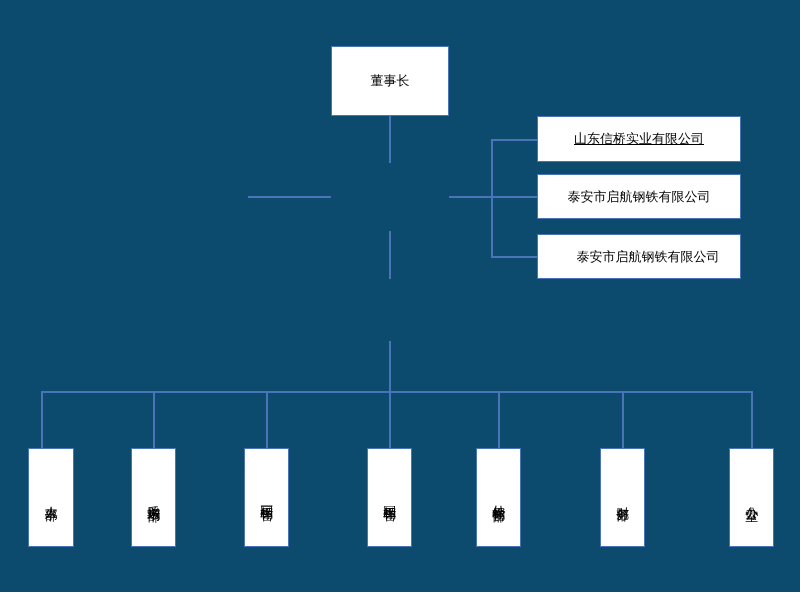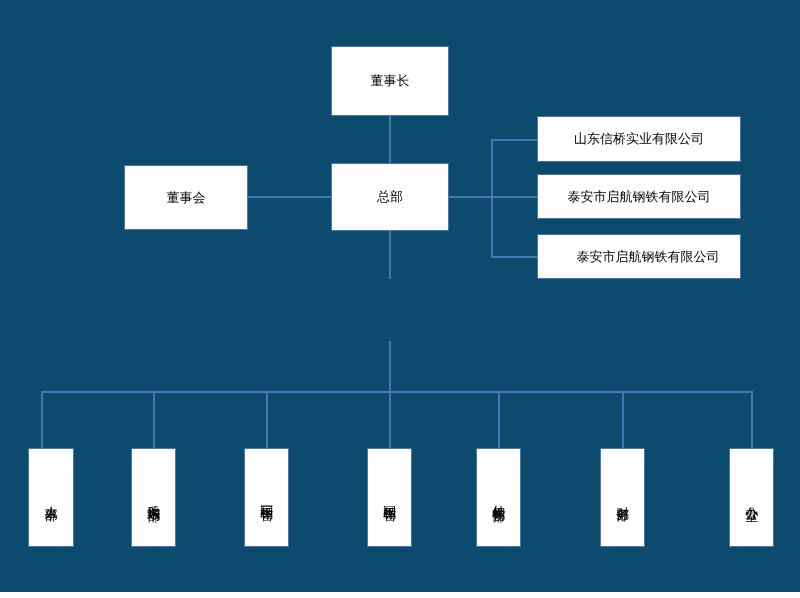--- a/index.html
+++ b/index.html
@@ -49,39 +49,33 @@
 <body>
 
 <div id="canvas">
 
   <div class="node" style="left:331px; top:46px; width:118px; height:70px;">
     <span>董事长</span>
   </div>
 
   <div class="conn v" style="left:389px; top:116px; height:47px;"></div>
 
-  <div class="node" style="left:124px; top:165px; width:124px; height:65px;">
-    <span>董事会</span>
-  </div>
 
   <div class="conn h" style="left:248px; top:196px; width:83px;"></div>
 
-  <div class="node" style="left:331px; top:163px; width:118px; height:68px;">
-    <span>总部</span>
-  </div>
 
   <div class="conn h" style="left:449px; top:196px; width:44px;"></div>
 
   <div class="conn v" style="left:491px; top:139px; height:118px;"></div>
 
   <div class="conn h" style="left:491px; top:139px; width:46px;"></div>
   <div class="conn h" style="left:491px; top:196px; width:46px;"></div>
   <div class="conn h" style="left:491px; top:256px; width:46px;"></div>
 
-  <div class="node" style="left:537px; top:116px; width:204px; height:46px;">
+  <div class="node" style="left:537px; top:116px; width:204px; height:46px;text-decoration:underline;">
     <span>山东信桥实业有限公司</span>
   </div>
   <div class="node" style="left:537px; top:174px; width:204px; height:45px;">
     <span>泰安市启航钢铁有限公司</span>
   </div>
   <div class="node" style="left:537px; top:234px; width:204px; height:45px;padding-left:18px;">
     <span>泰安市启航钢铁有限公司</span>
   </div>
 
   <div class="conn v" style="left:389px; top:231px; height:48px;"></div>

